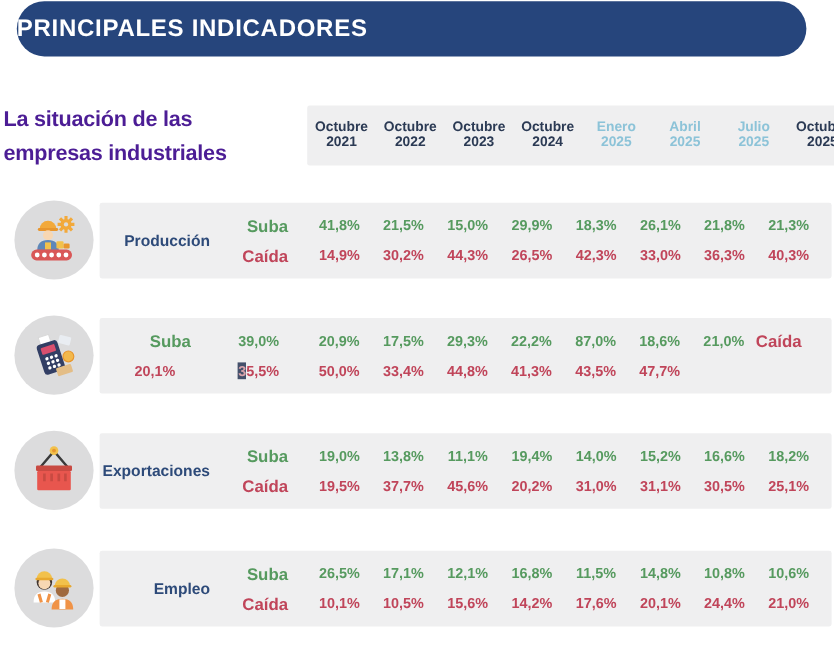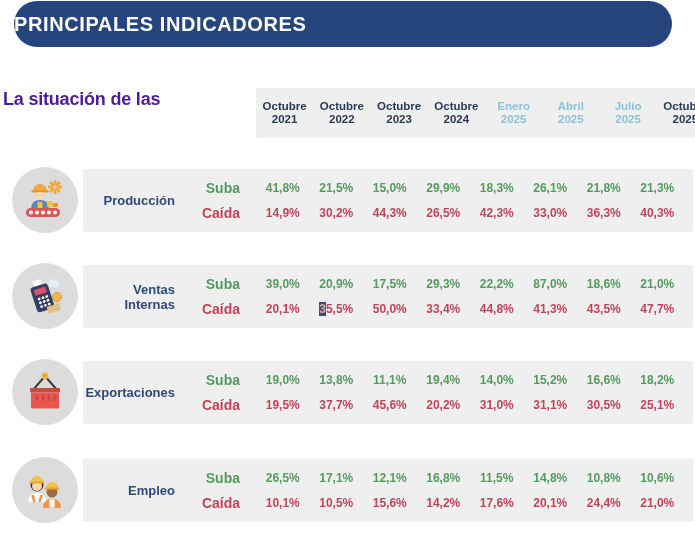--- a/index.html
+++ b/index.html
@@ -60,20 +60,21 @@
 </style>
 </head>
 <body>
 
 <div class="title-pill">
   <span>PRINCIPALES INDICADORES</span>
 </div>
 
 <div class="intro">
   <div>La situación de las</div>
+  <div>empresas industriales</div>
 </div>
 
 <div class="header-band">
   <div class="colhead dark">
       <div>Octubre</div>
       <div>2021</div>
     </div>
   <div class="colhead dark">
       <div>Octubre</div>
       <div>2022</div>
@@ -173,21 +174,20 @@
             <circle cx="23.5" cy="27" r="1.4"></circle>
           <circle cx="15.5" cy="31" r="1.4"></circle>
             <circle cx="19.5" cy="31" r="1.4"></circle>
             <circle cx="23.5" cy="31" r="1.4"></circle>
         </g>
         <rect x="20" y="33" width="13" height="7" rx="1" fill="#e3bd86"></rect>
       </g>
     </svg>
   </div>
   <div class="band">
-    <div class="ind-name">Ventas Internas</div>
     <div class="rowlabel suba">Suba</div>
     <div class="val green">39,0%</div>
     <div class="val green">20,9%</div>
     <div class="val green">17,5%</div>
     <div class="val green">29,3%</div>
     <div class="val green">22,2%</div>
     <div class="val green">87,0%</div>
     <div class="val green">18,6%</div>
     <div class="val green">21,0%</div>
     <div class="rowlabel caida">Caída</div>

